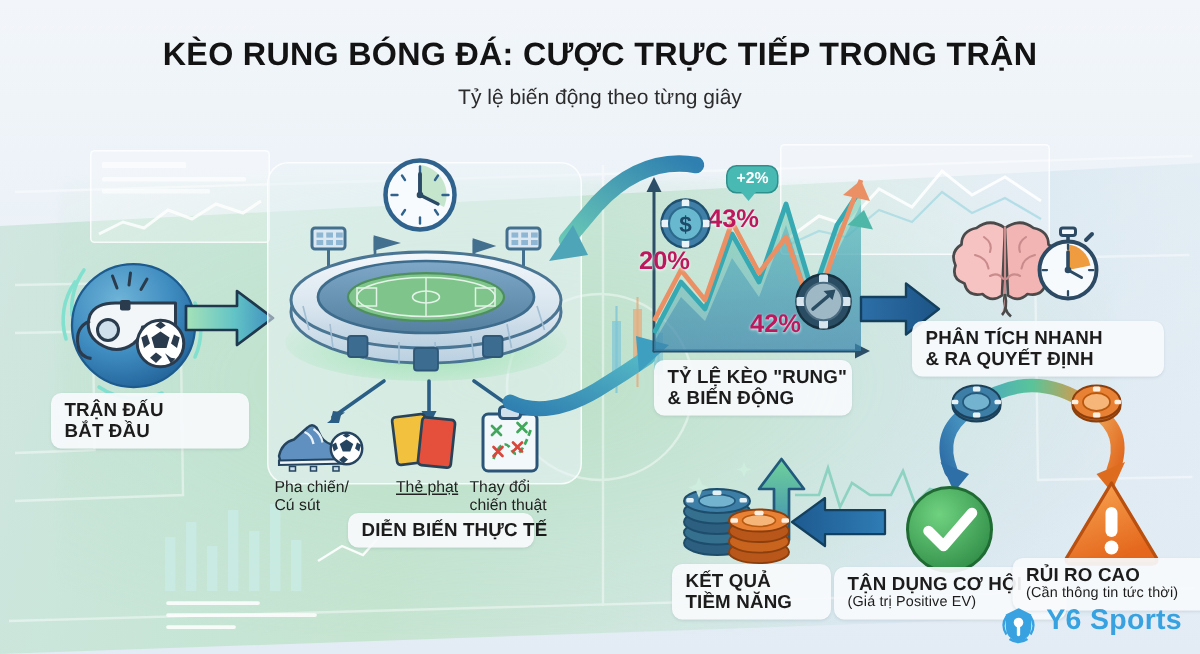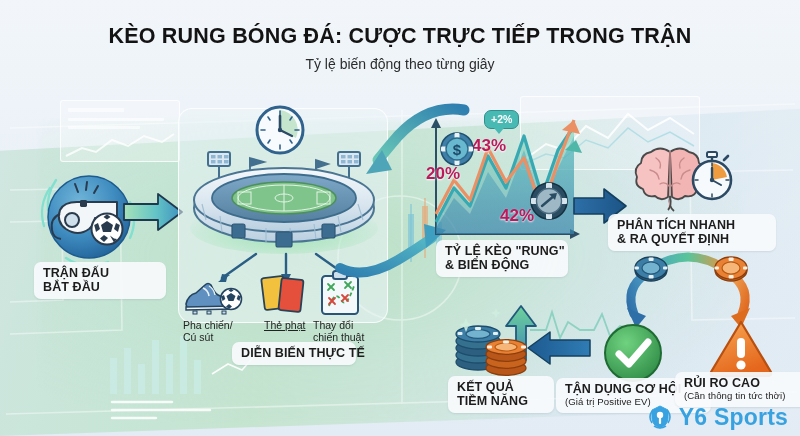--- a/index.html
+++ b/index.html
@@ -94,23 +94,23 @@
   }
   #subtitle {
     position: absolute; left: 0; top: 56px; width: 800px;
     text-align: center;
     font-size: 14px;
     color: #2c2c2c;
   }
   
   #watermark {
     position: absolute; right: 12px; bottom: 5px;
-    display: flex; align-items: center; gap: 5px;
+    display: flex; align-items: flex-start; gap: 5px;
     color: #2f9fe0;
-    font-size: 23px;
+    font-size: 19px;
     font-weight: bold;
     letter-spacing: .2px;
     opacity: .95;
   }
   
   #stadium-panel {
     position: absolute;
     left: 178px; top: 108px; width: 210px; height: 215px;
     background: rgba(235,244,248,0.55);
     border: 1px solid rgba(255,255,255,0.8);

